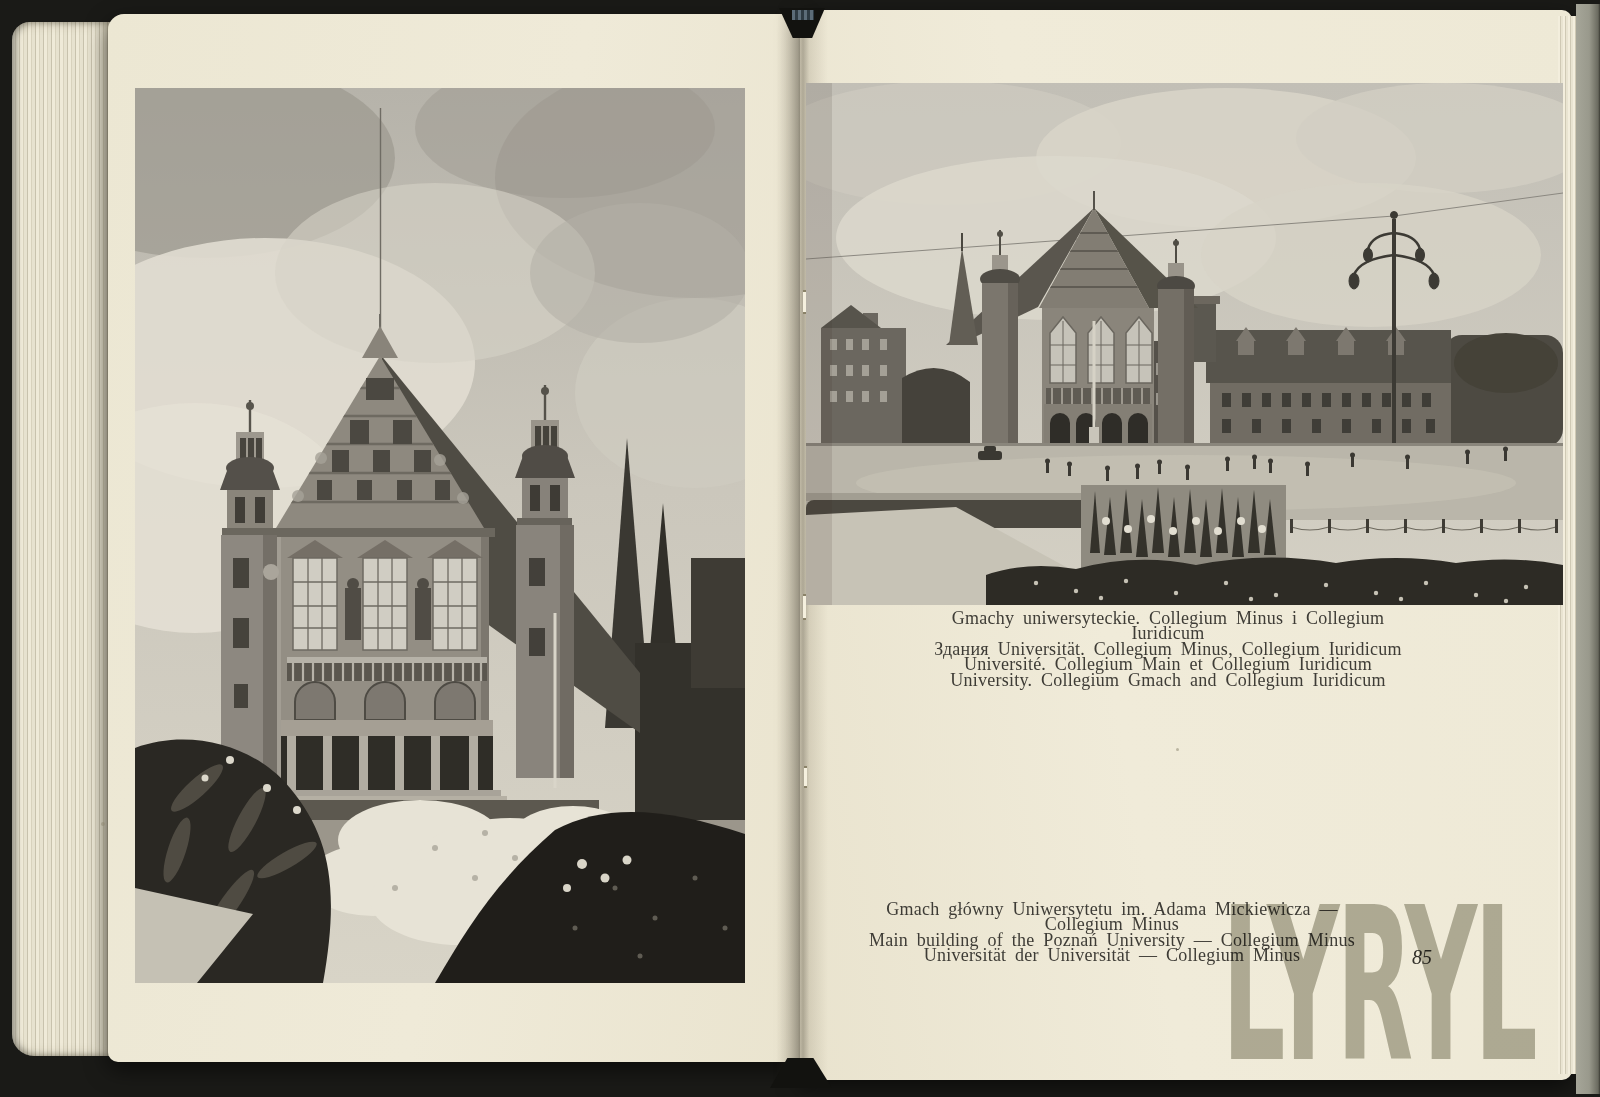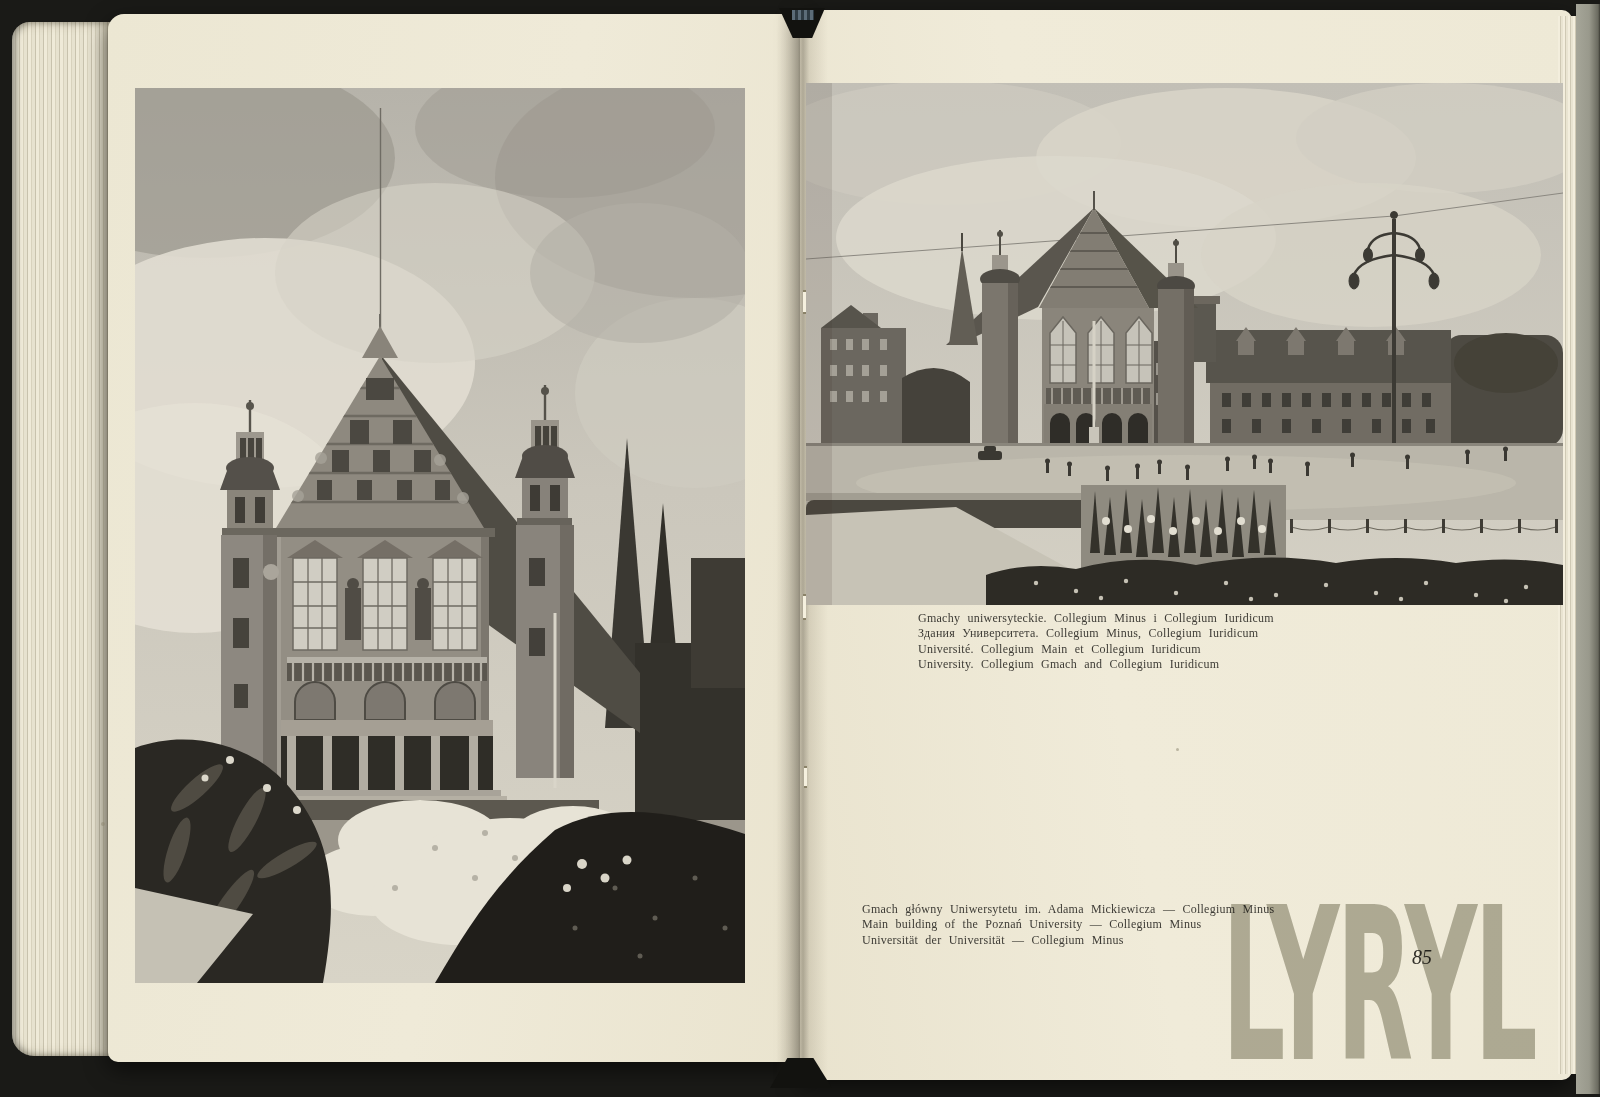--- a/index.html
+++ b/index.html
@@ -24,21 +24,21 @@
   #notch-top{position:absolute;left:779px;top:8px;width:46px;height:30px;background:#12120f;
       clip-path:polygon(0 0,100% 0,72% 100%,30% 100%);}
   #headband{position:absolute;left:792px;top:10px;width:22px;height:10px;
       background:repeating-linear-gradient(90deg,#5c6c78 0 3px,#2e3a42 3px 6px);}
   #notch-bottom{position:absolute;left:770px;top:1058px;width:62px;height:30px;background:#12120f;
       clip-path:polygon(28% 0,70% 0,100% 100%,0 100%);}
   .speck{position:absolute;border-radius:50%;background:#8f8872;opacity:.55;}
   
   .photo{position:absolute;display:block;}
   
-  .caption{position:absolute;text-align:left;color:#3e3c36;font-size:12px;line-height:15.4px;
+  .caption{position:absolute;text-align:center;color:#3e3c36;font-size:18px;line-height:15.4px;
            letter-spacing:.25px;word-spacing:4px;z-index:4;}
   #page-number{position:absolute;left:1412px;top:946px;font-style:italic;font-size:20px;color:#33312b;z-index:4;}
   #watermark{position:absolute;left:1222px;top:880px;z-index:6;color:#b3b2a6;mix-blend-mode:multiply;
       font-family:"DejaVu Sans","Liberation Sans",sans-serif;font-weight:bold;font-size:212px;line-height:1;
       letter-spacing:-6px;transform:scaleX(.47);transform-origin:left top;opacity:.92;}
 </style>
 </head>
 <body>
 
 <div id="stage">
@@ -567,21 +567,21 @@
         <circle cx="295" cy="515" r="2.2"></circle>
       <circle cx="445" cy="516" r="2.2"></circle>
         <circle cx="595" cy="516" r="2.2"></circle>
         <circle cx="700" cy="518" r="2.2"></circle>
     </g>
     <rect x="0" y="0" width="26" height="522" fill="rgba(60,50,40,.13)"></rect>
   </svg>
 
   <div class="caption" style="left:918px;top:611px;width:500px">
     <div>Gmachy uniwersyteckie. Collegium Minus i Collegium Iuridicum</div>
-    <div>Здания Университета. Collegium Minus, Collegium Iuridicum</div>
+    <div>Здания Universität. Collegium Minus, Collegium Iuridicum</div>
     <div>Université. Collegium Main et Collegium Iuridicum</div>
     <div>University. Collegium Gmach and Collegium Iuridicum</div>
   </div>
 
   <div class="caption" style="left:862px;top:902px;width:500px">
     <div>Gmach główny Uniwersytetu im. Adama Mickiewicza — Collegium Minus</div>
     <div>Main building of the Poznań University — Collegium Minus</div>
     <div>Universität der Universität — Collegium Minus</div>
   </div>
 

